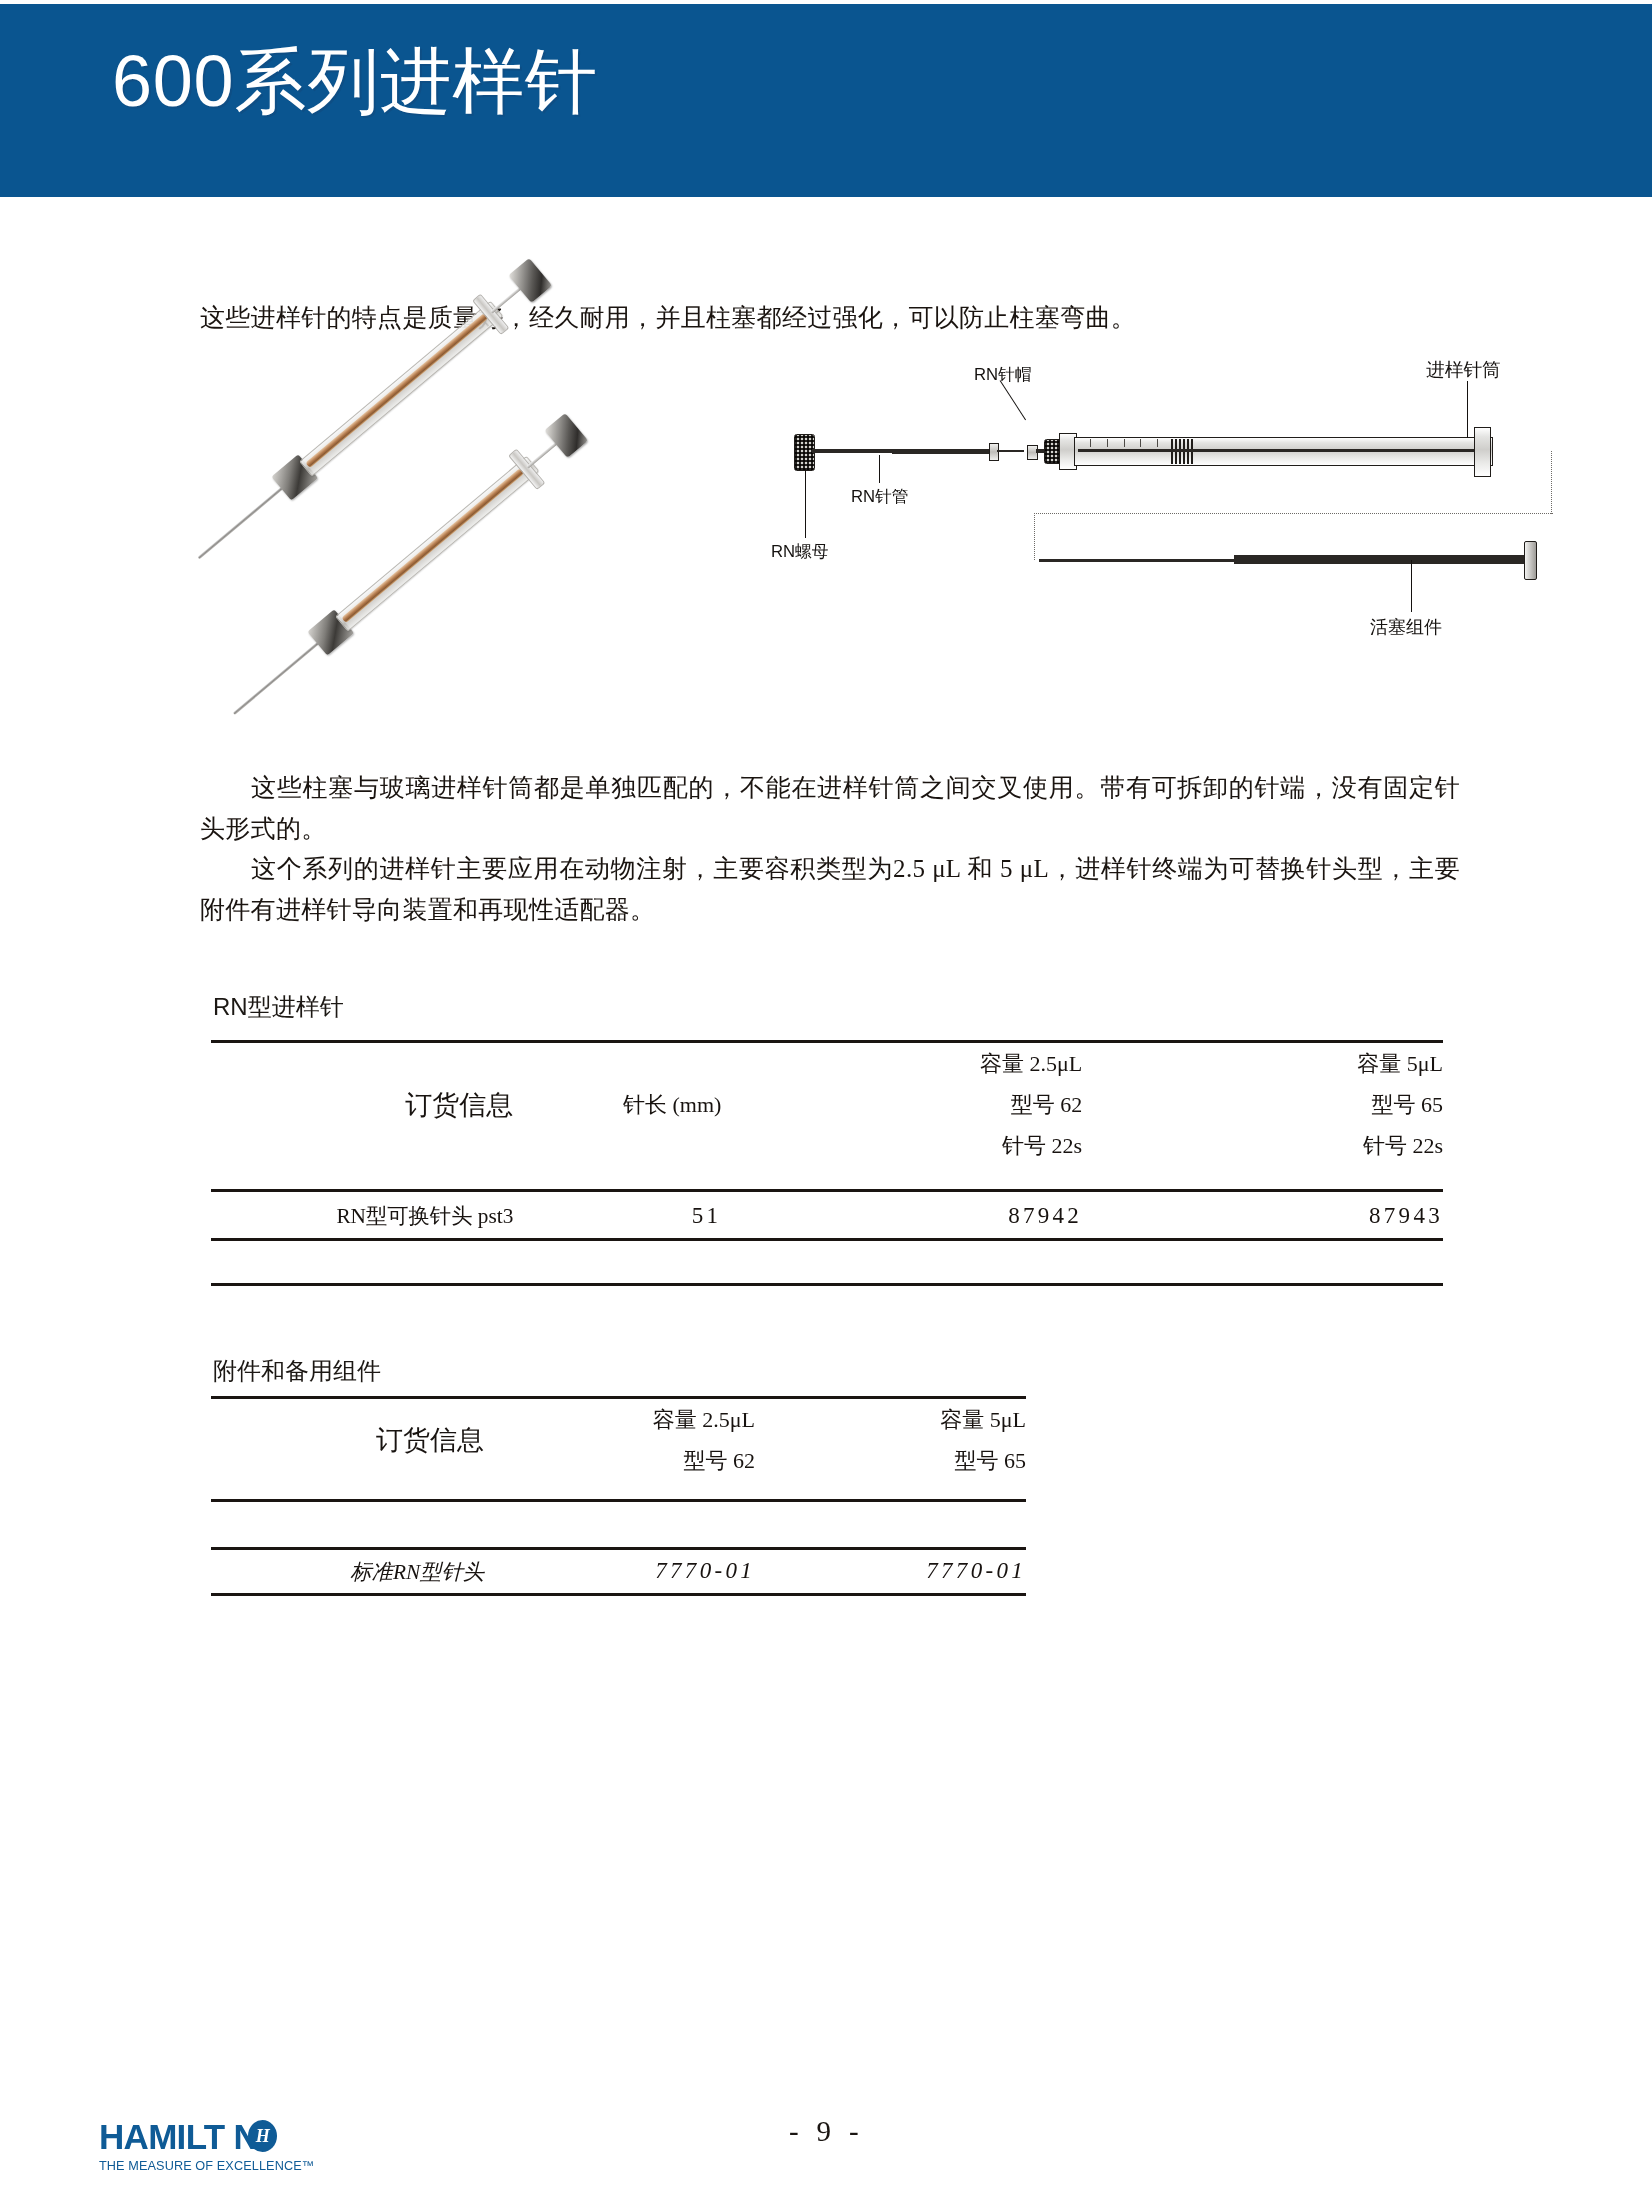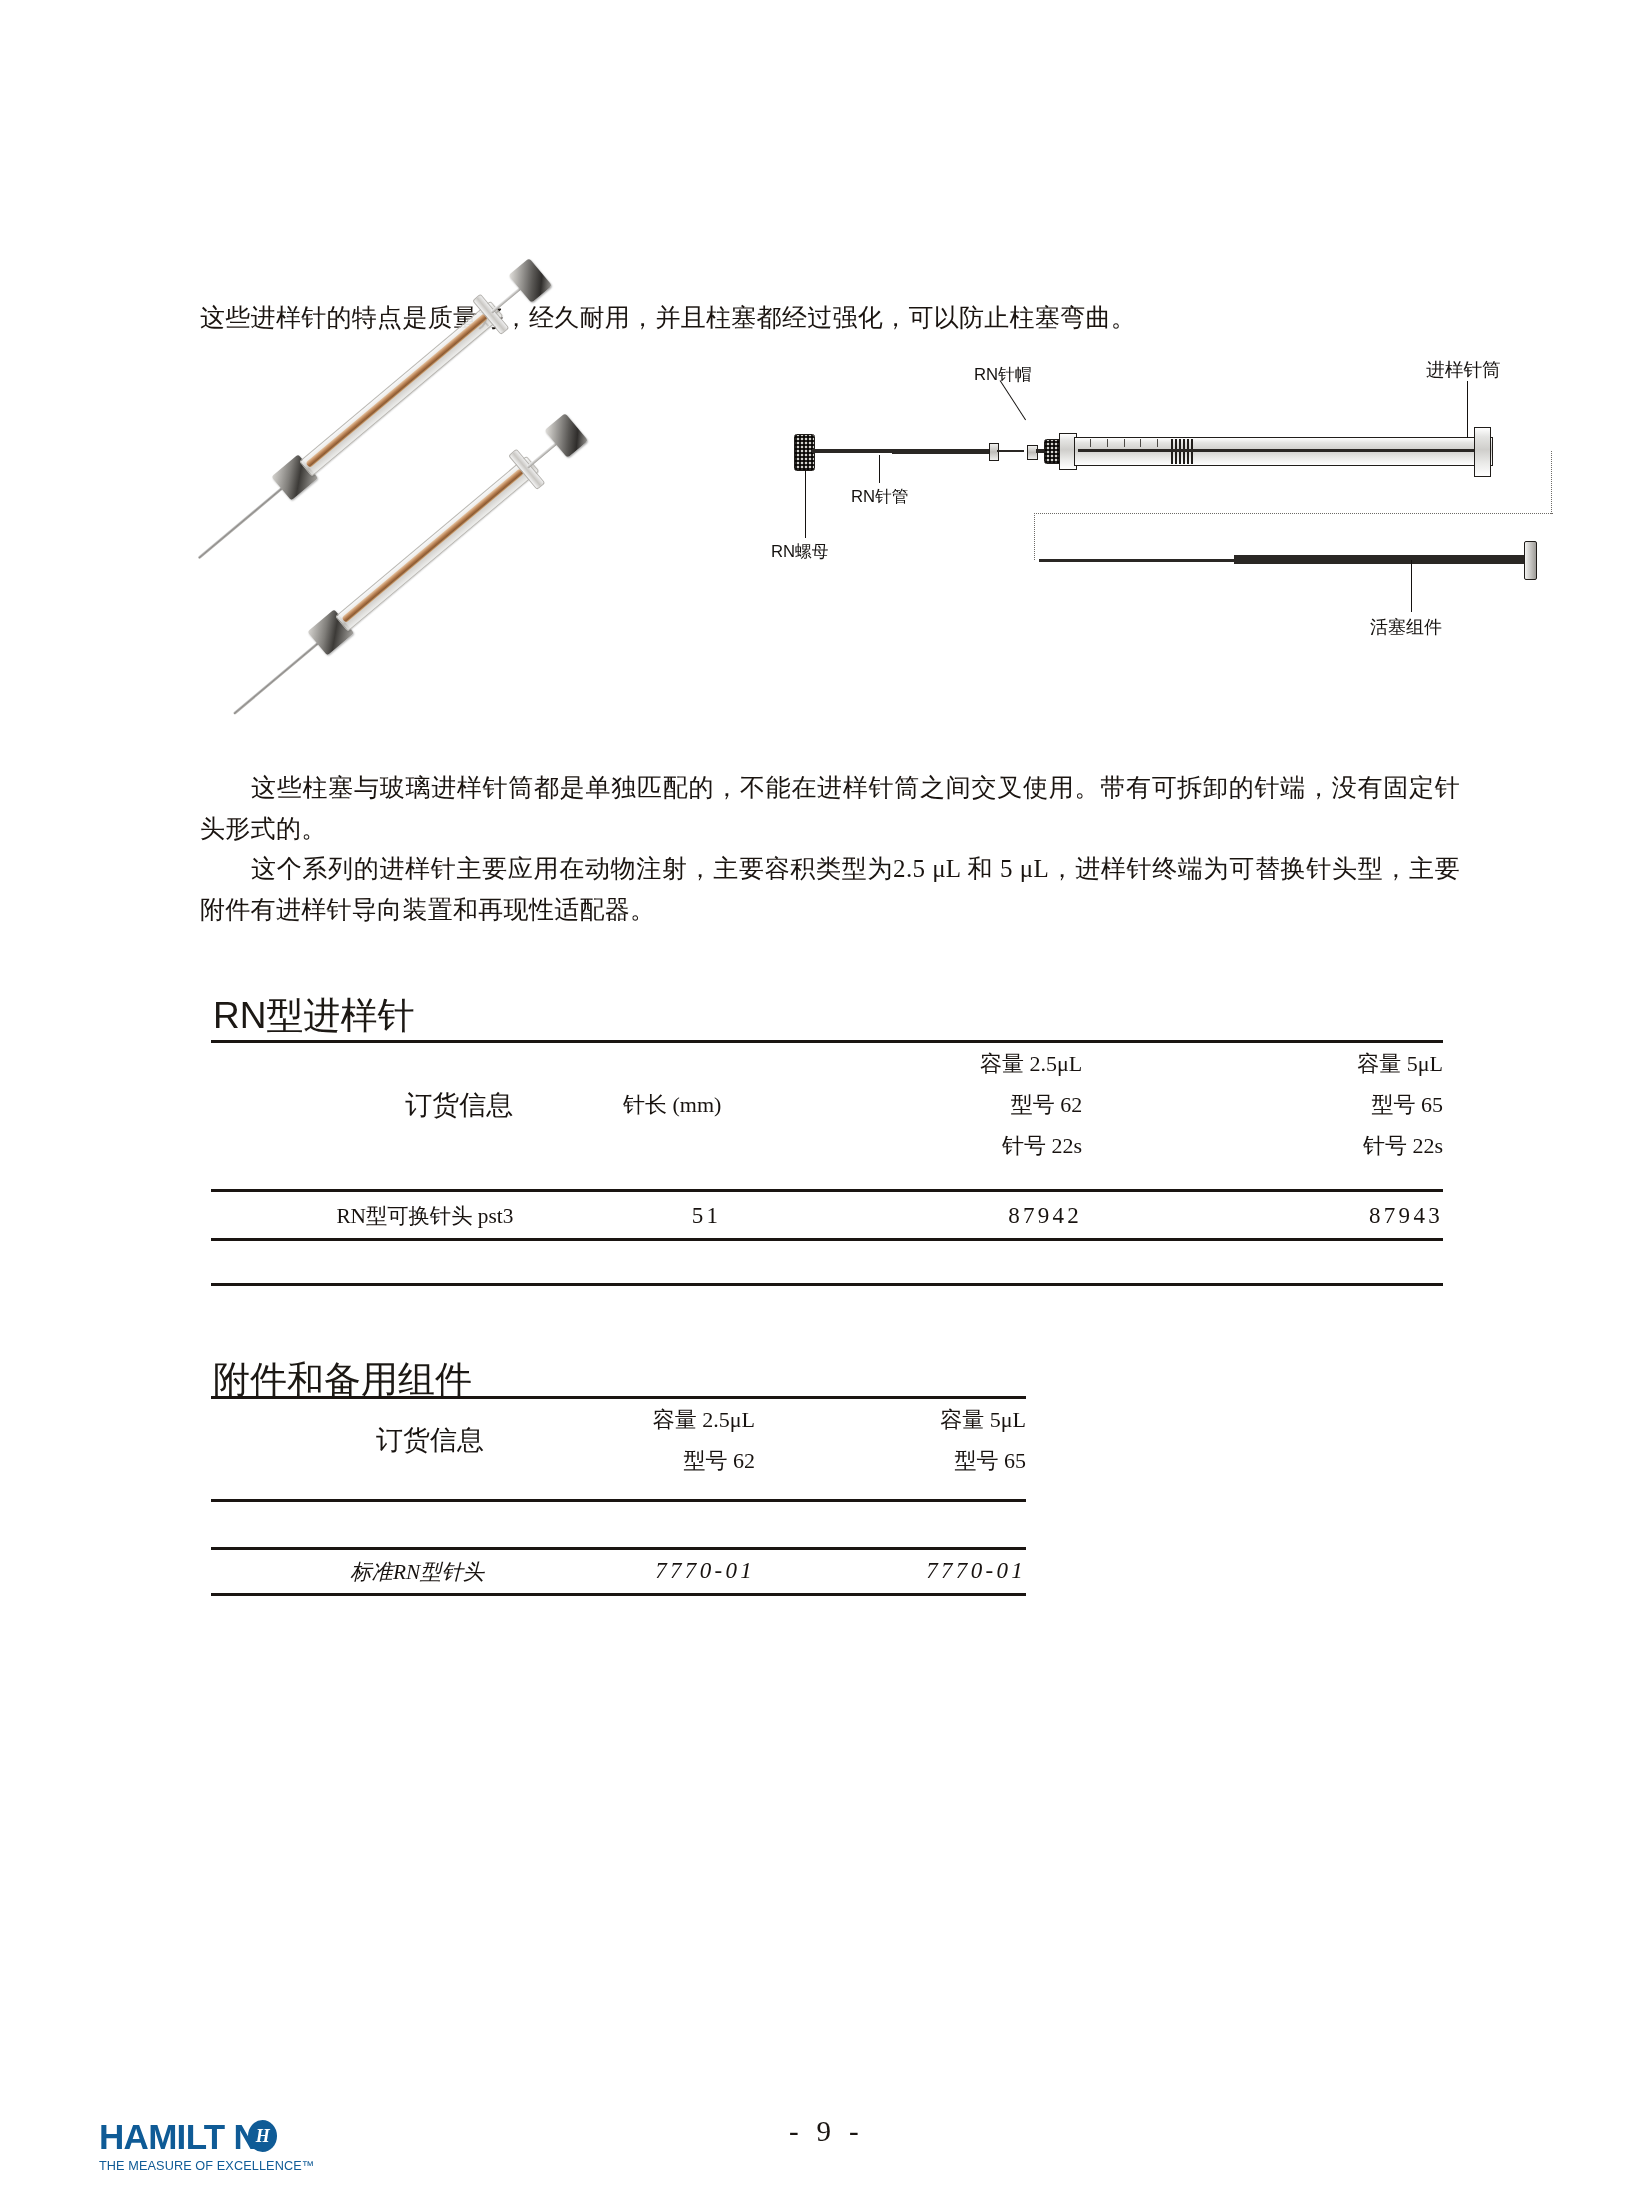--- a/index.html
+++ b/index.html
@@ -183,21 +183,21 @@
   }
   .dotline-v {
     position: absolute;
     border-left: 1.1px dotted #6d6a66;
   }
 
   
   .sect-title {
     position: absolute;
     font-family: "Liberation Sans", "DejaVu Sans", sans-serif;
-    font-size: 37px;
+    font-size: 24px;
     color: #1c1814;
     white-space: nowrap;
   }
   .tbl {
     position: absolute;
     border-collapse: collapse;
     font-family: "Liberation Serif", "DejaVu Serif", serif;
     color: #181310;
   }
   .tbl td {
@@ -281,20 +281,23 @@
     font-size: 29px;
     color: #1a1512;
     letter-spacing: 5.3px;
   }
 </style>
 </head>
 <body>
 
 <div id="page">
 
+  <div class="banner">
+    <div class="banner-title">600系列进样针</div>
+  </div>
 
   <div class="para p-intro">这些进样针的特点是质量好，经久耐用，并且柱塞都经过强化，可以防止柱塞弯曲。</div>
 
   <div class="photo">
 
     <div class="syr" style="left:79px; top:125px; transform: rotate(-40deg);">
       <div class="needle" style="left:-99px; top:6.7px; width:115px;"></div>
       <div class="hub" style="left:9.3px;  top:-6.7px; width:35px;"></div>
       <div class="barrel" style="left:40px;  top:-0.7px;  width:248px;"></div>
       <div class="plunger-wire" style="left:44px; top:4px; width:233px;"></div>

